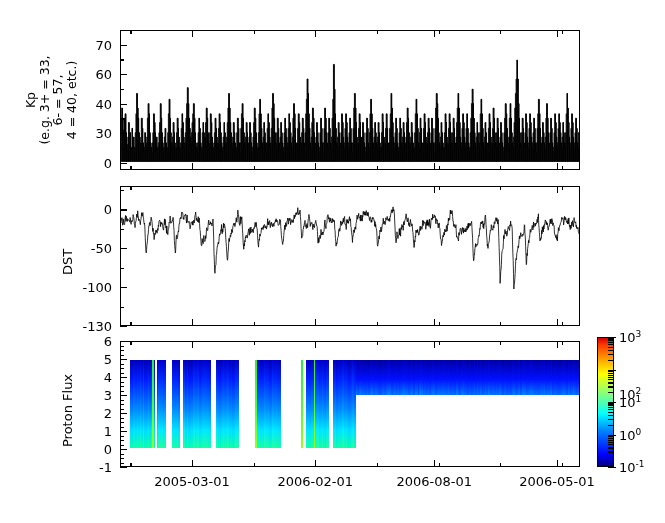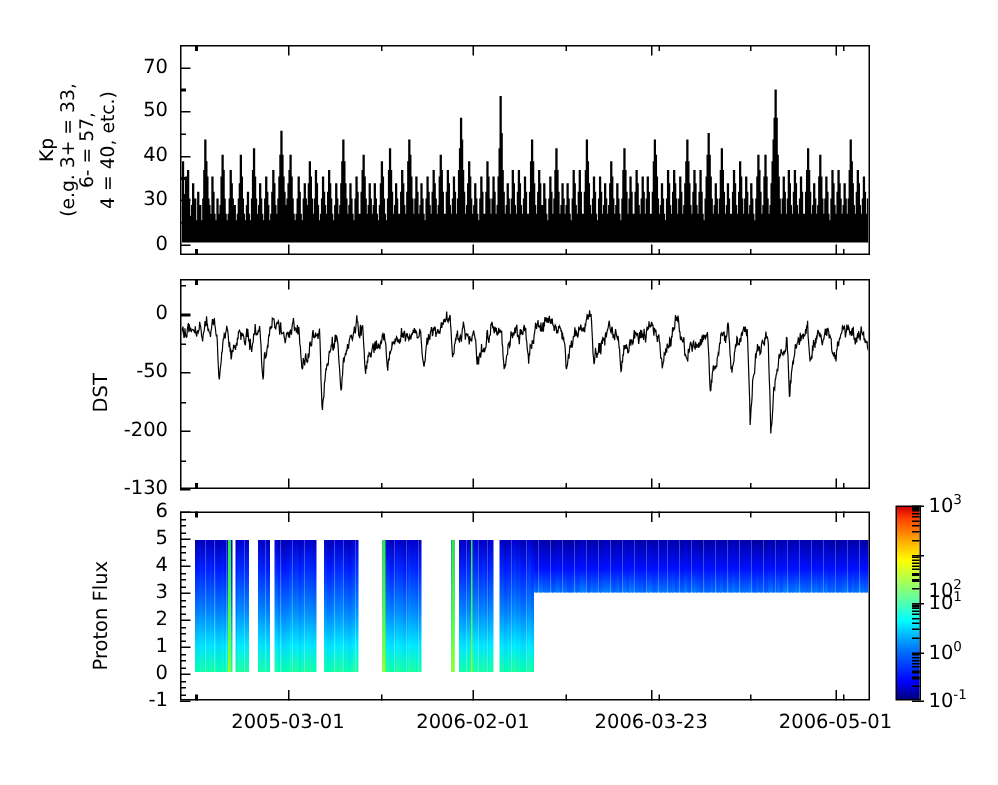--- a/index.html
+++ b/index.html
@@ -62,21 +62,21 @@
     <div>4 = 40, etc.)</div>
   </div>
   <div id="kp-ticks">
       <div class="tk maj-y" style="left: 120px; top: 162.632px;"></div>
       <div class="ytick" style="right: 553px; top: 162.632px;">0</div>
       <div class="tk maj-y" style="left: 120px; top: 133.158px;"></div>
       <div class="ytick" style="right: 553px; top: 133.158px;">30</div>
       <div class="tk maj-y" style="left: 120px; top: 103.684px;"></div>
       <div class="ytick" style="right: 553px; top: 103.684px;">40</div>
       <div class="tk maj-y" style="left: 120px; top: 74.2105px;"></div>
-      <div class="ytick" style="right: 553px; top: 74.2105px;">50</div>
+      <div class="ytick" style="right: 553px; top: 74.2105px;">60</div>
       <div class="tk maj-y" style="left: 120px; top: 44.7368px;"></div>
       <div class="ytick" style="right: 553px; top: 44.7368px;">70</div>
       <div class="tk min-y" style="left: 120px; top: 147.895px;"></div>
       <div class="tk min-y" style="left: 120px; top: 118.421px;"></div>
       <div class="tk min-y" style="left: 120px; top: 88.9474px;"></div>
       <div class="tk min-y" style="left: 120px; top: 59.4737px;"></div>
     </div>
 
   <div class="panel" style="left:120px;top:186px;width:460px;height:140px;">
     <div class="series">
@@ -85,21 +85,21 @@
         </svg>
     </div>
   </div>
   <div class="ylabel" style="left:60px;top:275px;">DST</div>
   <div id="dst-ticks">
       <div class="tk maj-y" style="left: 120px; top: 209.333px;"></div>
       <div class="ytick" style="right: 553px; top: 209.333px;">0</div>
       <div class="tk maj-y" style="left: 120px; top: 248.222px;"></div>
       <div class="ytick" style="right: 553px; top: 248.222px;">-50</div>
       <div class="tk maj-y" style="left: 120px; top: 287.111px;"></div>
-      <div class="ytick" style="right: 553px; top: 287.111px;">-200</div>
+      <div class="ytick" style="right: 553px; top: 287.111px;">-100</div>
       <div class="tk maj-y" style="left: 120px; top: 326px;"></div>
       <div class="ytick" style="right: 553px; top: 326px;">-130</div>
       <div class="tk min-y" style="left: 120px; top: 228.778px;"></div>
       <div class="tk min-y" style="left: 120px; top: 267.667px;"></div>
       <div class="tk min-y" style="left: 120px; top: 306.556px;"></div>
       <div class="tk min-y" style="left: 120px; top: 189.889px;"></div>
     </div>
 
   <div class="panel" style="left:120px;top:341px;width:460px;height:126px;">
     <div class="hm" id="hm" style="left:0;top:0;right:0;bottom:0;">
@@ -407,21 +407,21 @@
       <div class="tk maj-x" style="left: 315.27px; top: 186px;"></div>
       <div class="tk maj-x" style="left: 315.27px; top: 460px;"></div>
       <div class="tk maj-x" style="left: 315.27px; top: 341px;"></div>
       <div class="xtick" style="left: 315.27px; top: 474px;">2006-02-01</div>
       <div class="tk maj-x" style="left: 434.18px; top: 163px;"></div>
       <div class="tk maj-x" style="left: 434.18px; top: 30px;"></div>
       <div class="tk maj-x" style="left: 434.18px; top: 319px;"></div>
       <div class="tk maj-x" style="left: 434.18px; top: 186px;"></div>
       <div class="tk maj-x" style="left: 434.18px; top: 460px;"></div>
       <div class="tk maj-x" style="left: 434.18px; top: 341px;"></div>
-      <div class="xtick" style="left: 434.18px; top: 474px;">2006-03-23</div>
+      <div class="xtick" style="left: 434.18px; top: 474px;">2006-08-01</div>
       <div class="tk maj-x" style="left: 557px; top: 163px;"></div>
       <div class="tk maj-x" style="left: 557px; top: 30px;"></div>
       <div class="tk maj-x" style="left: 557px; top: 319px;"></div>
       <div class="tk maj-x" style="left: 557px; top: 186px;"></div>
       <div class="tk maj-x" style="left: 557px; top: 460px;"></div>
       <div class="tk maj-x" style="left: 557px; top: 341px;"></div>
       <div class="xtick" style="left: 557px; top: 474px;">2006-05-01</div>
       <div class="tk min-x" style="left: 130.35px; top: 166px;"></div>
       <div class="tk min-x" style="left: 130.35px; top: 30px;"></div>
       <div class="tk min-x" style="left: 130.35px; top: 322px;"></div>

